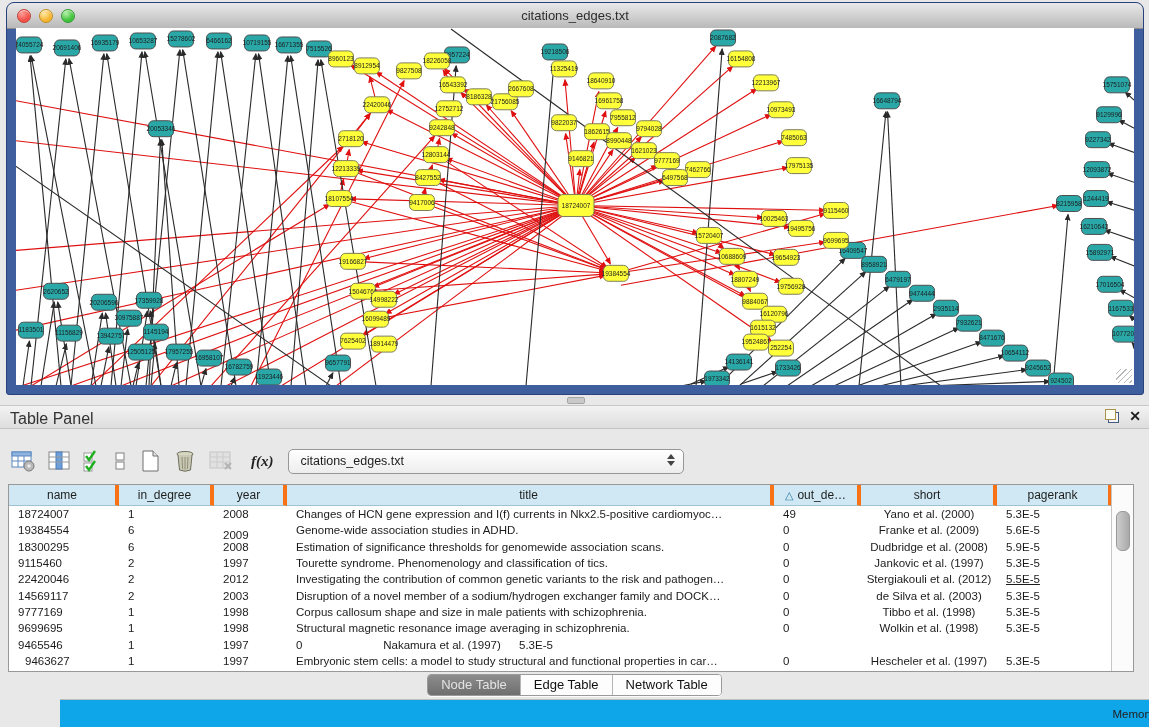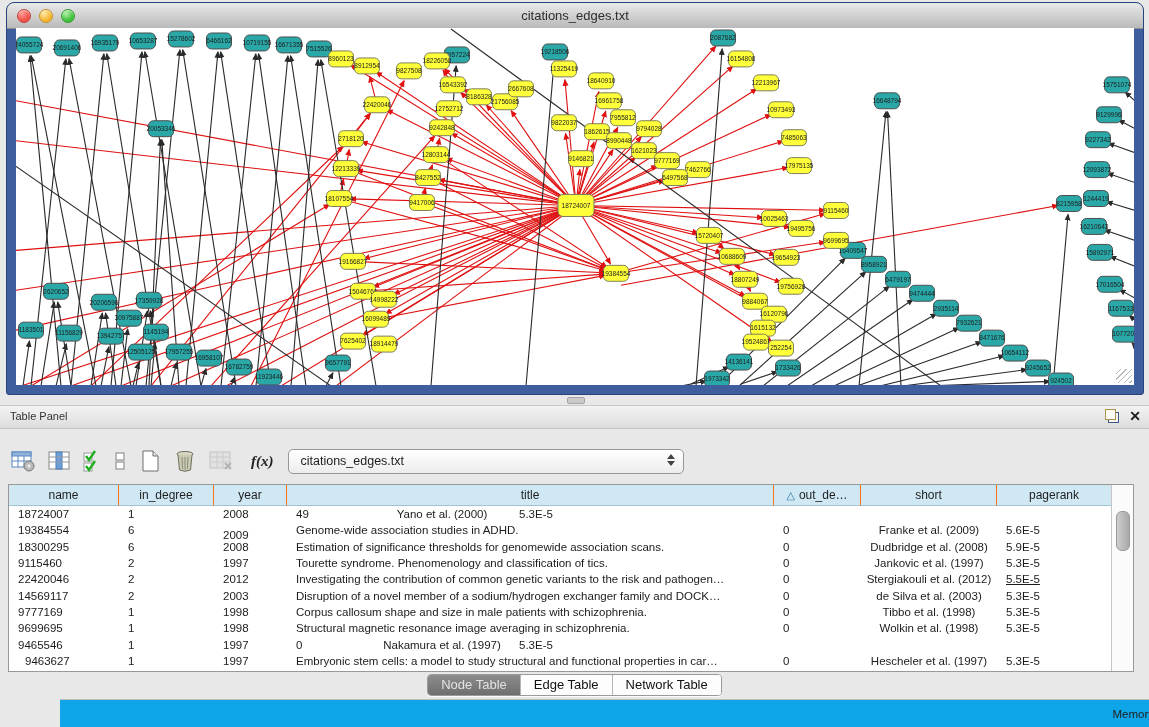--- a/index.html
+++ b/index.html
@@ -15,38 +15,38 @@
   .win-title{width:100%;text-align:center;font-size:13px;color:#2d2d2d;}
   .canvas{position:absolute;left:9px;right:9px;top:25px;bottom:9px;background:#ffffff;overflow:hidden;}
   .canvas svg{position:absolute;left:0;top:0;width:100%;height:100%;}
   .grip{position:absolute;right:2px;bottom:2px;width:16px;height:14px;background:repeating-linear-gradient(135deg,transparent 0 3px,#b9b9b9 3px 4px);}
   .graph-label{font-size:6.5px;fill:#1d1d1d;pointer-events:none;}
   
   .divider-strip{position:absolute;left:0;top:393px;width:100%;height:12px;}
   .divider-handle{position:absolute;left:567px;top:4px;width:16px;height:5px;background:#c9c9c9;border:1px solid #a5a5a5;border-radius:2px;}
   
   .panel-header{position:absolute;left:0;top:405px;width:100%;height:22px;background:linear-gradient(#f3f3f3,#dddddd);border-top:1px solid #c8c8c8;border-bottom:1px solid #c4c4c4;}
-  .panel-title{position:absolute;left:10px;top:4px;font-size:11px;color:#333;}
+  .panel-title{position:absolute;left:10px;top:4px;font-size:16px;color:#333;}
   .panel-btns{position:absolute;right:8px;top:3px;display:flex;align-items:center;gap:10px;}
   .float-icon{position:relative;width:14px;height:14px;display:inline-block;}
   .float-icon .back{position:absolute;right:0;bottom:0;width:9px;height:9px;border:1px solid #44597f;background:#f4f4f4;}
   .float-icon .front{position:absolute;left:0;top:0;width:9px;height:9px;border:1px solid #a9924b;background:#fcfcf4;}
   .close-icon{font-size:14px;font-weight:bold;color:#1c1c1c;line-height:14px;}
   .toolbar{position:absolute;left:10px;top:444px;height:34px;display:flex;align-items:center;}
   .tb-icon{margin-right:11px;display:inline-flex;align-items:center;}
   .fx{font-family:"Liberation Serif",serif;font-style:italic;font-weight:bold;font-size:15px;color:#222;margin:0 14px 0 6px;}
   .dropdown{position:relative;width:394px;height:23px;border:1px solid #979797;border-radius:5px;background:linear-gradient(#ffffff,#ededed);display:flex;align-items:center;}
   .dropdown .val{font-size:12.5px;color:#1c1c1c;padding-left:12px;}
   .dd-arrows{position:absolute;right:8px;top:4px;display:flex;flex-direction:column;gap:2px;}
   .dd-arrows .up{width:0;height:0;border-left:4px solid transparent;border-right:4px solid transparent;border-bottom:5px solid #444;}
   .dd-arrows .down{width:0;height:0;border-left:4px solid transparent;border-right:4px solid transparent;border-top:5px solid #444;}
   
   .table-wrap{position:absolute;left:8px;top:484px;width:1124px;height:186px;background:#fff;border:1px solid #989898;overflow:hidden;}
   .thead{display:flex;height:21px;}
-  .th{box-sizing:border-box;background:#cfe8f3;border-right:1px solid #f97316;border-bottom:1px solid #9ec3d4;font-size:12px;color:#1e1e1e;display:flex;align-items:center;justify-content:center;white-space:nowrap;overflow:hidden;}
+  .th{box-sizing:border-box;background:#cfe8f3;border-right:4px solid #f97316;border-bottom:1px solid #9ec3d4;font-size:12px;color:#1e1e1e;display:flex;align-items:center;justify-content:center;white-space:nowrap;overflow:hidden;}
   .sort-glyph{color:#2f79a8;margin-right:4px;font-size:11px;}
   .trow{display:flex;height:16.3px;align-items:center;}
   .td{box-sizing:border-box;font-size:11.5px;color:#1b1b1b;padding-left:9px;white-space:nowrap;overflow:hidden;}
   .td.center{text-align:center;padding-left:0;}
   .vscroll{position:absolute;right:0;top:0;width:21px;height:100%;background:#fbfbfb;border-left:1px solid #c6c6c6;}
   .vthumb{position:absolute;left:4px;top:26px;width:12px;height:38px;border-radius:6px;background:linear-gradient(90deg,#cdcdcd,#a9a9a9);border:1px solid #999;}
   
   .tabbar{position:absolute;left:0;top:674px;width:100%;display:flex;justify-content:center;}
   .tabset{display:inline-flex;height:20px;border:1px solid #9a9a9a;border-radius:4px;overflow:hidden;background:#fff;box-shadow:0 1px 0 rgba(255,255,255,.8);}
   .tab{font-size:13px;line-height:20px;padding:0 13px;color:#111;border-left:1px solid #b4b4b4;background:#fdfdfd;}
@@ -790,20 +790,21 @@
       </div>
       <div class="th" style="width: 115px;">
         <span>pagerank</span>
       </div>
     </div>
   <div id="tbody">
       <div class="trow">
         <div class="td" style="width: 110px;">18724007</div>
         <div class="td" style="width: 95px;">1</div>
         <div class="td" style="width: 73px;">2008</div>
+        <div class="td" style="width: 487px;">Changes of HCN gene expression and I(f) currents in Nkx2.5-positive cardiomyoc…</div>
         <div class="td" style="width: 87px;">49</div>
         <div class="td center" style="width: 136px;">Yano et al. (2000)</div>
         <div class="td" style="width: 115px;">5.3E-5</div>
       </div>
       <div class="trow">
         <div class="td" style="width: 110px;">19384554</div>
         <div class="td" style="width: 95px;">6</div>
         <div class="td" style="width: 73px; margin-top: 9px;">2009</div>
         <div class="td" style="width: 487px;">Genome-wide association studies in ADHD.</div>
         <div class="td" style="width: 87px;">0</div>

